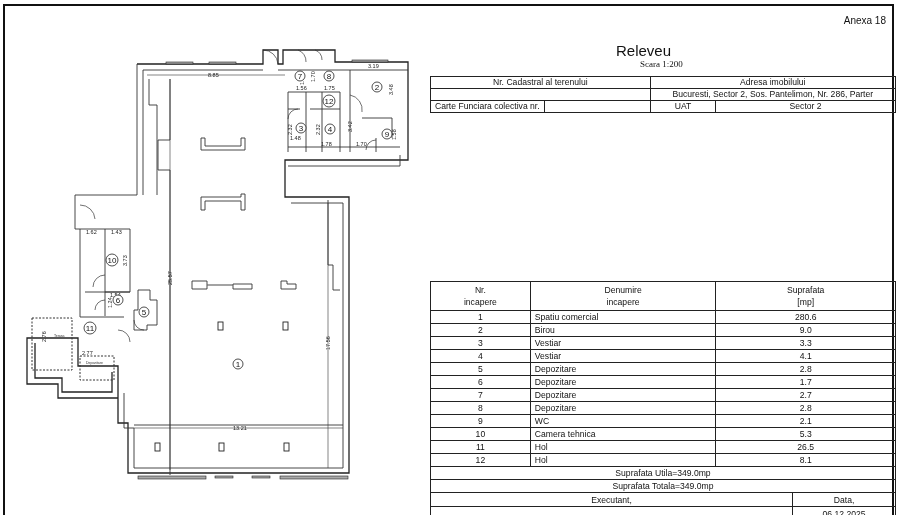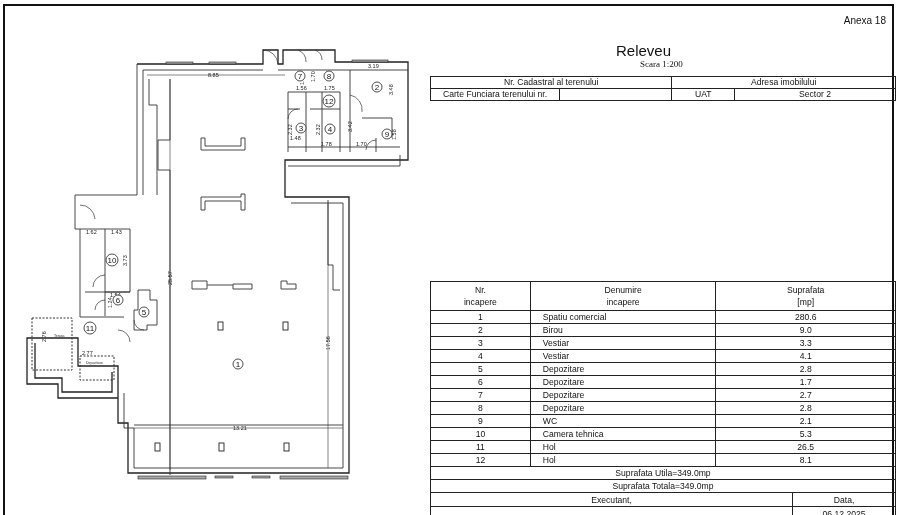--- a/index.html
+++ b/index.html
@@ -7,21 +7,21 @@
     body { font-family: "Liberation Sans", sans-serif; color: #111; position: relative; }
     .sheet {
       position: absolute; left: 3px; top: 4px; width: 891px; height: 520px;
       border: 2px solid #111; border-bottom: none; background: #fff;
     }
     .annex { position: absolute; right: 14px; top: 15px; font-size: 10px; }
     .title { position: absolute; left: 616px; top: 42px; font-size: 15px; }
     .subtitle { position: absolute; left: 640px; top: 59px; font-size: 9px; font-family: Liberation Serif, serif; }
 
     table { border-collapse: collapse; font-size: 8.6px; position: absolute; }
-    td { border: 1px solid #222; padding: 0 12px; height: 11.5px; line-height: 11px; white-space: nowrap; }
+    td { border: 1px solid #222; padding: 0 4px; height: 11.5px; line-height: 11px; white-space: nowrap; }
     .c { text-align: center; }
     .l { text-align: left; }
 
     #info-table { left: 430px; top: 76px; width: 466px; }
     #rooms-table { left: 430px; top: 281px; width: 466px; }
     #rooms-table td { height: 12.9px; line-height: 12px; }
     #rooms-table .hdr td { height: 29px; line-height: 12px; }
     #rooms-table .exe td { height: 14px; }
 
     svg#plan { position: absolute; left: 0; top: 0; }
@@ -174,21 +174,25 @@
       <col style="width:135px">
       <col style="width:68px">
       <col style="width:188px">
     </colgroup>
   <tbody>
       <tr>
     <td class="c" colspan="2">Nr. Cadastral al terenului</td>
     <td class="c" colspan="2">Adresa imobilului</td>
   </tr>
   <tr>
-    <td class="l">Carte Funciara terenului nr.</td>
+    <td colspan="2"></td>
+    <td class="c" colspan="2">Bucuresti, Sector 2, Sos. Pantelimon, Nr. 286, Parter</td>
+  </tr>
+  <tr>
+    <td class="l">Carte Funciara colectiva nr.</td>
     <td></td>
     <td class="c">UAT</td>
     <td class="c">Sector 2</td>
   </tr>
 </tbody>
   </table>
 
 <table id="rooms-table">
   <colgroup>
       <col style="width:100px">

